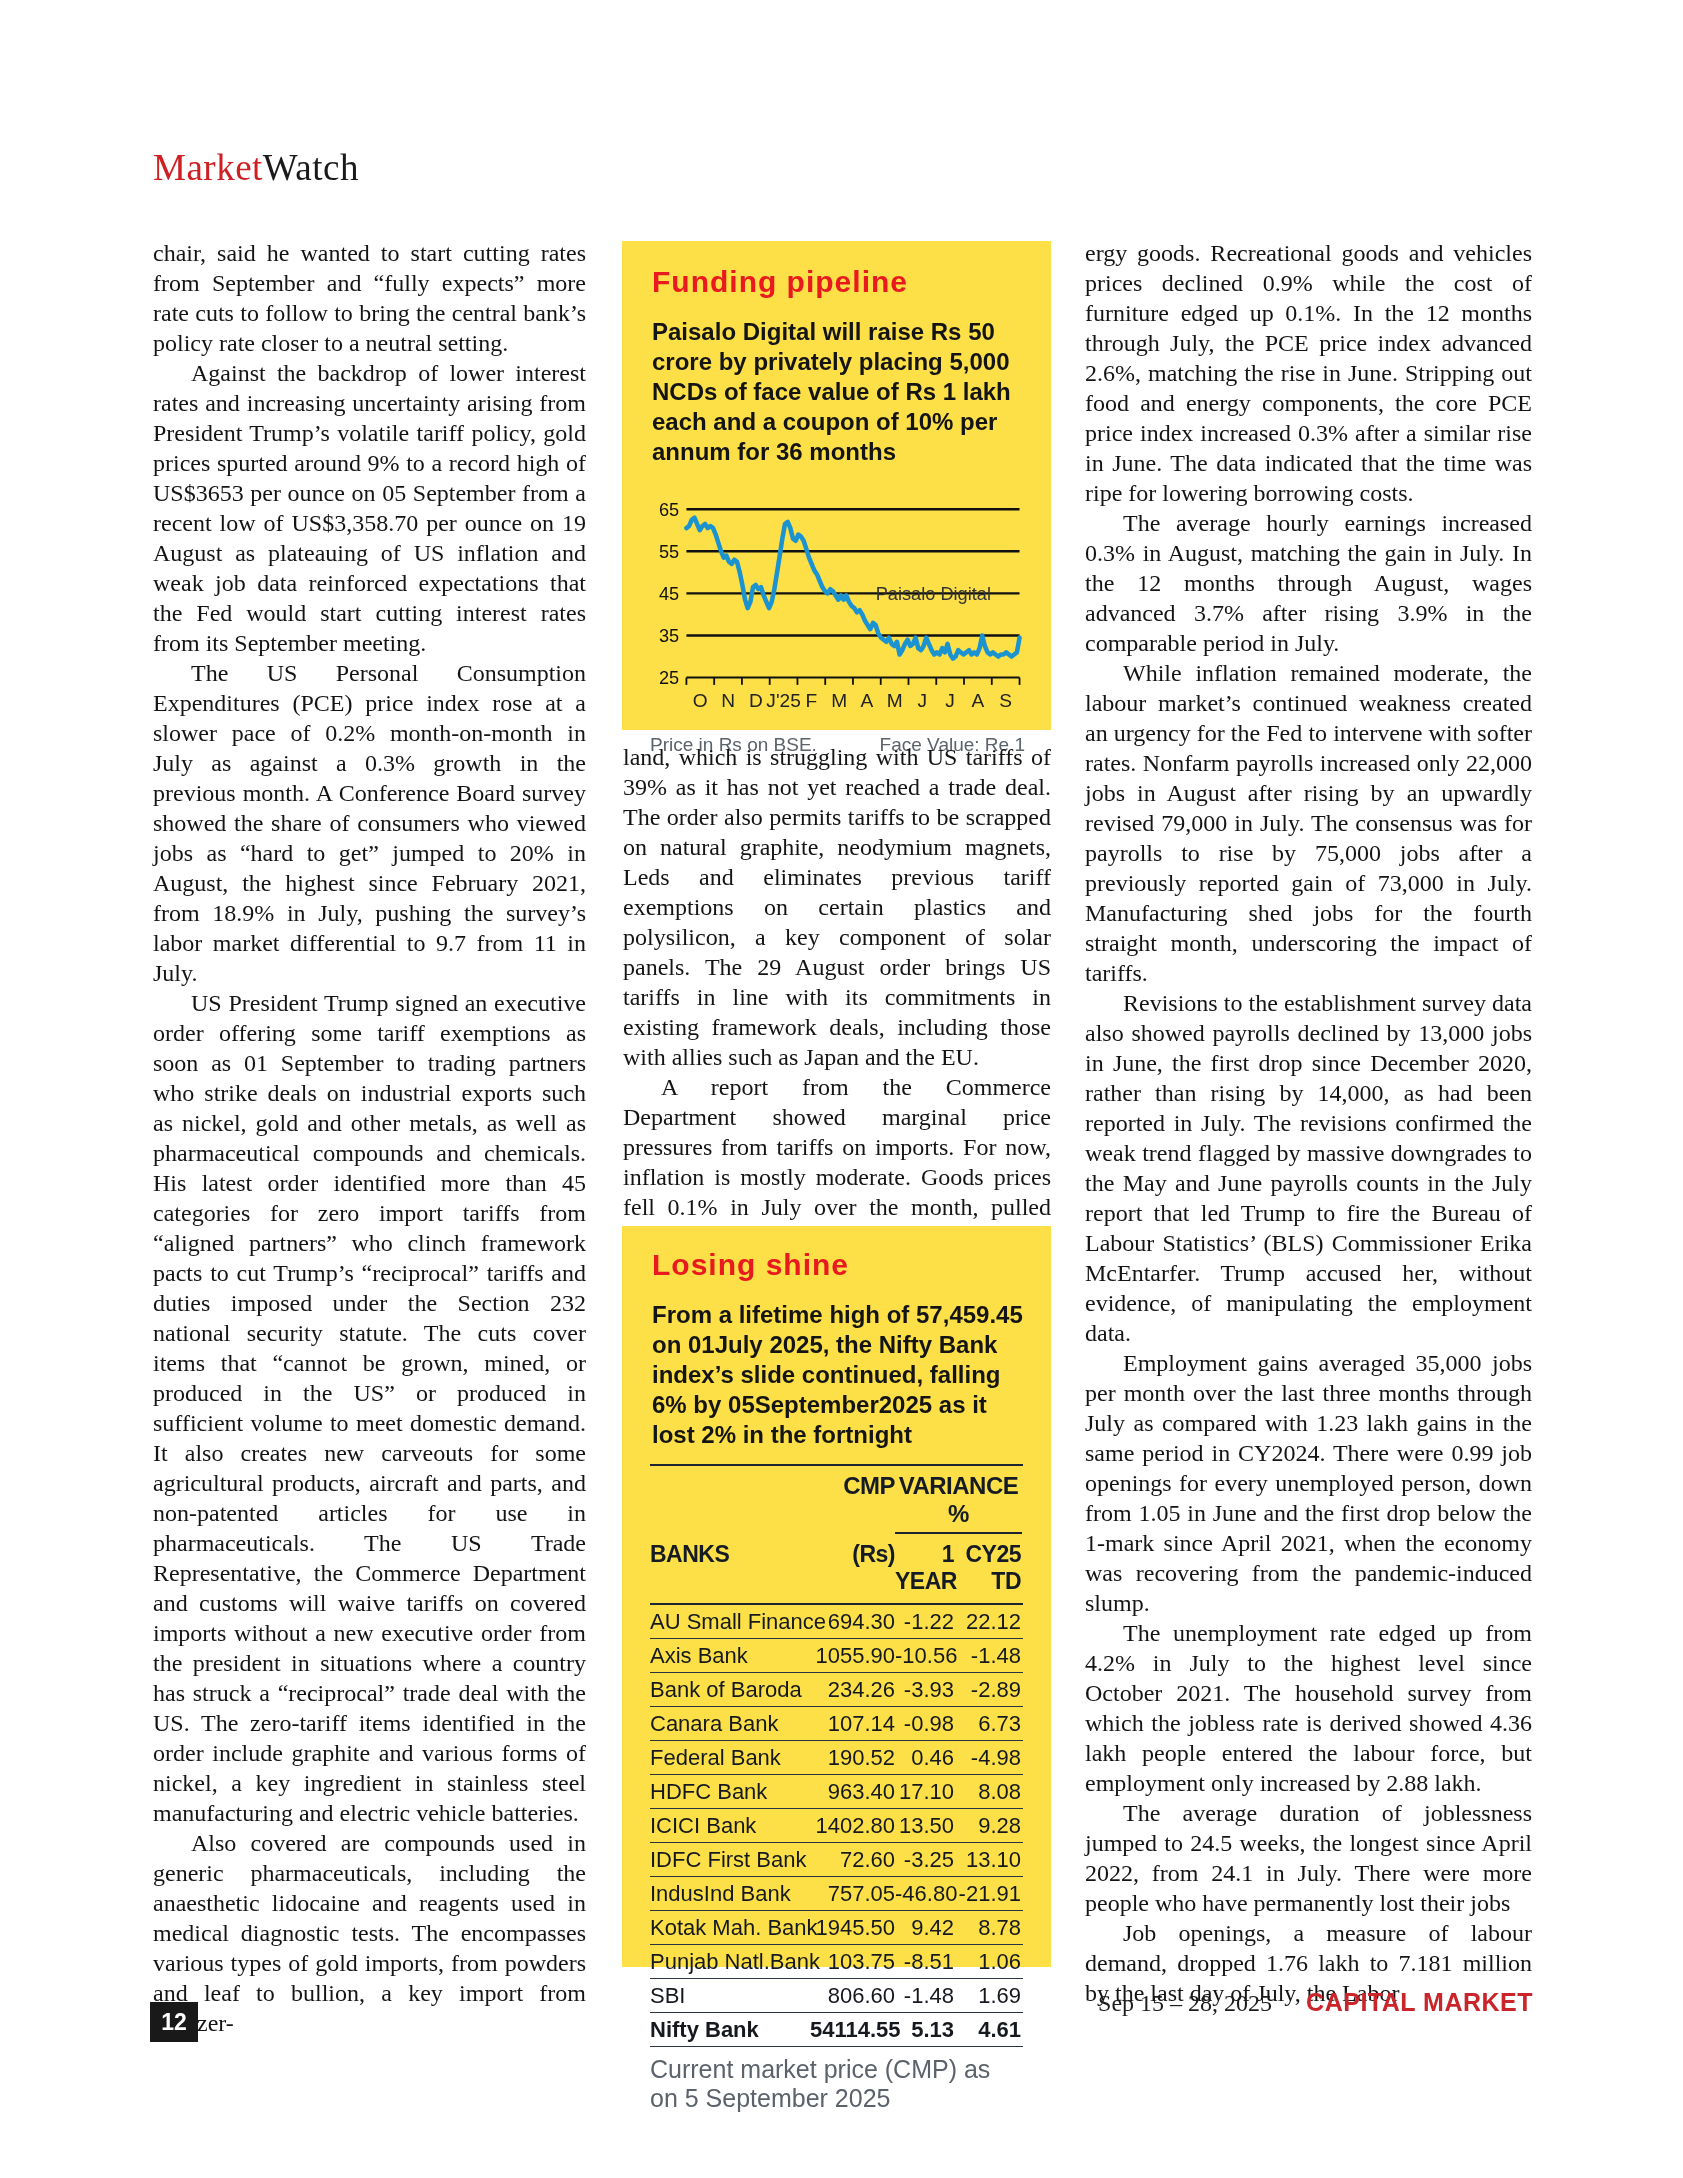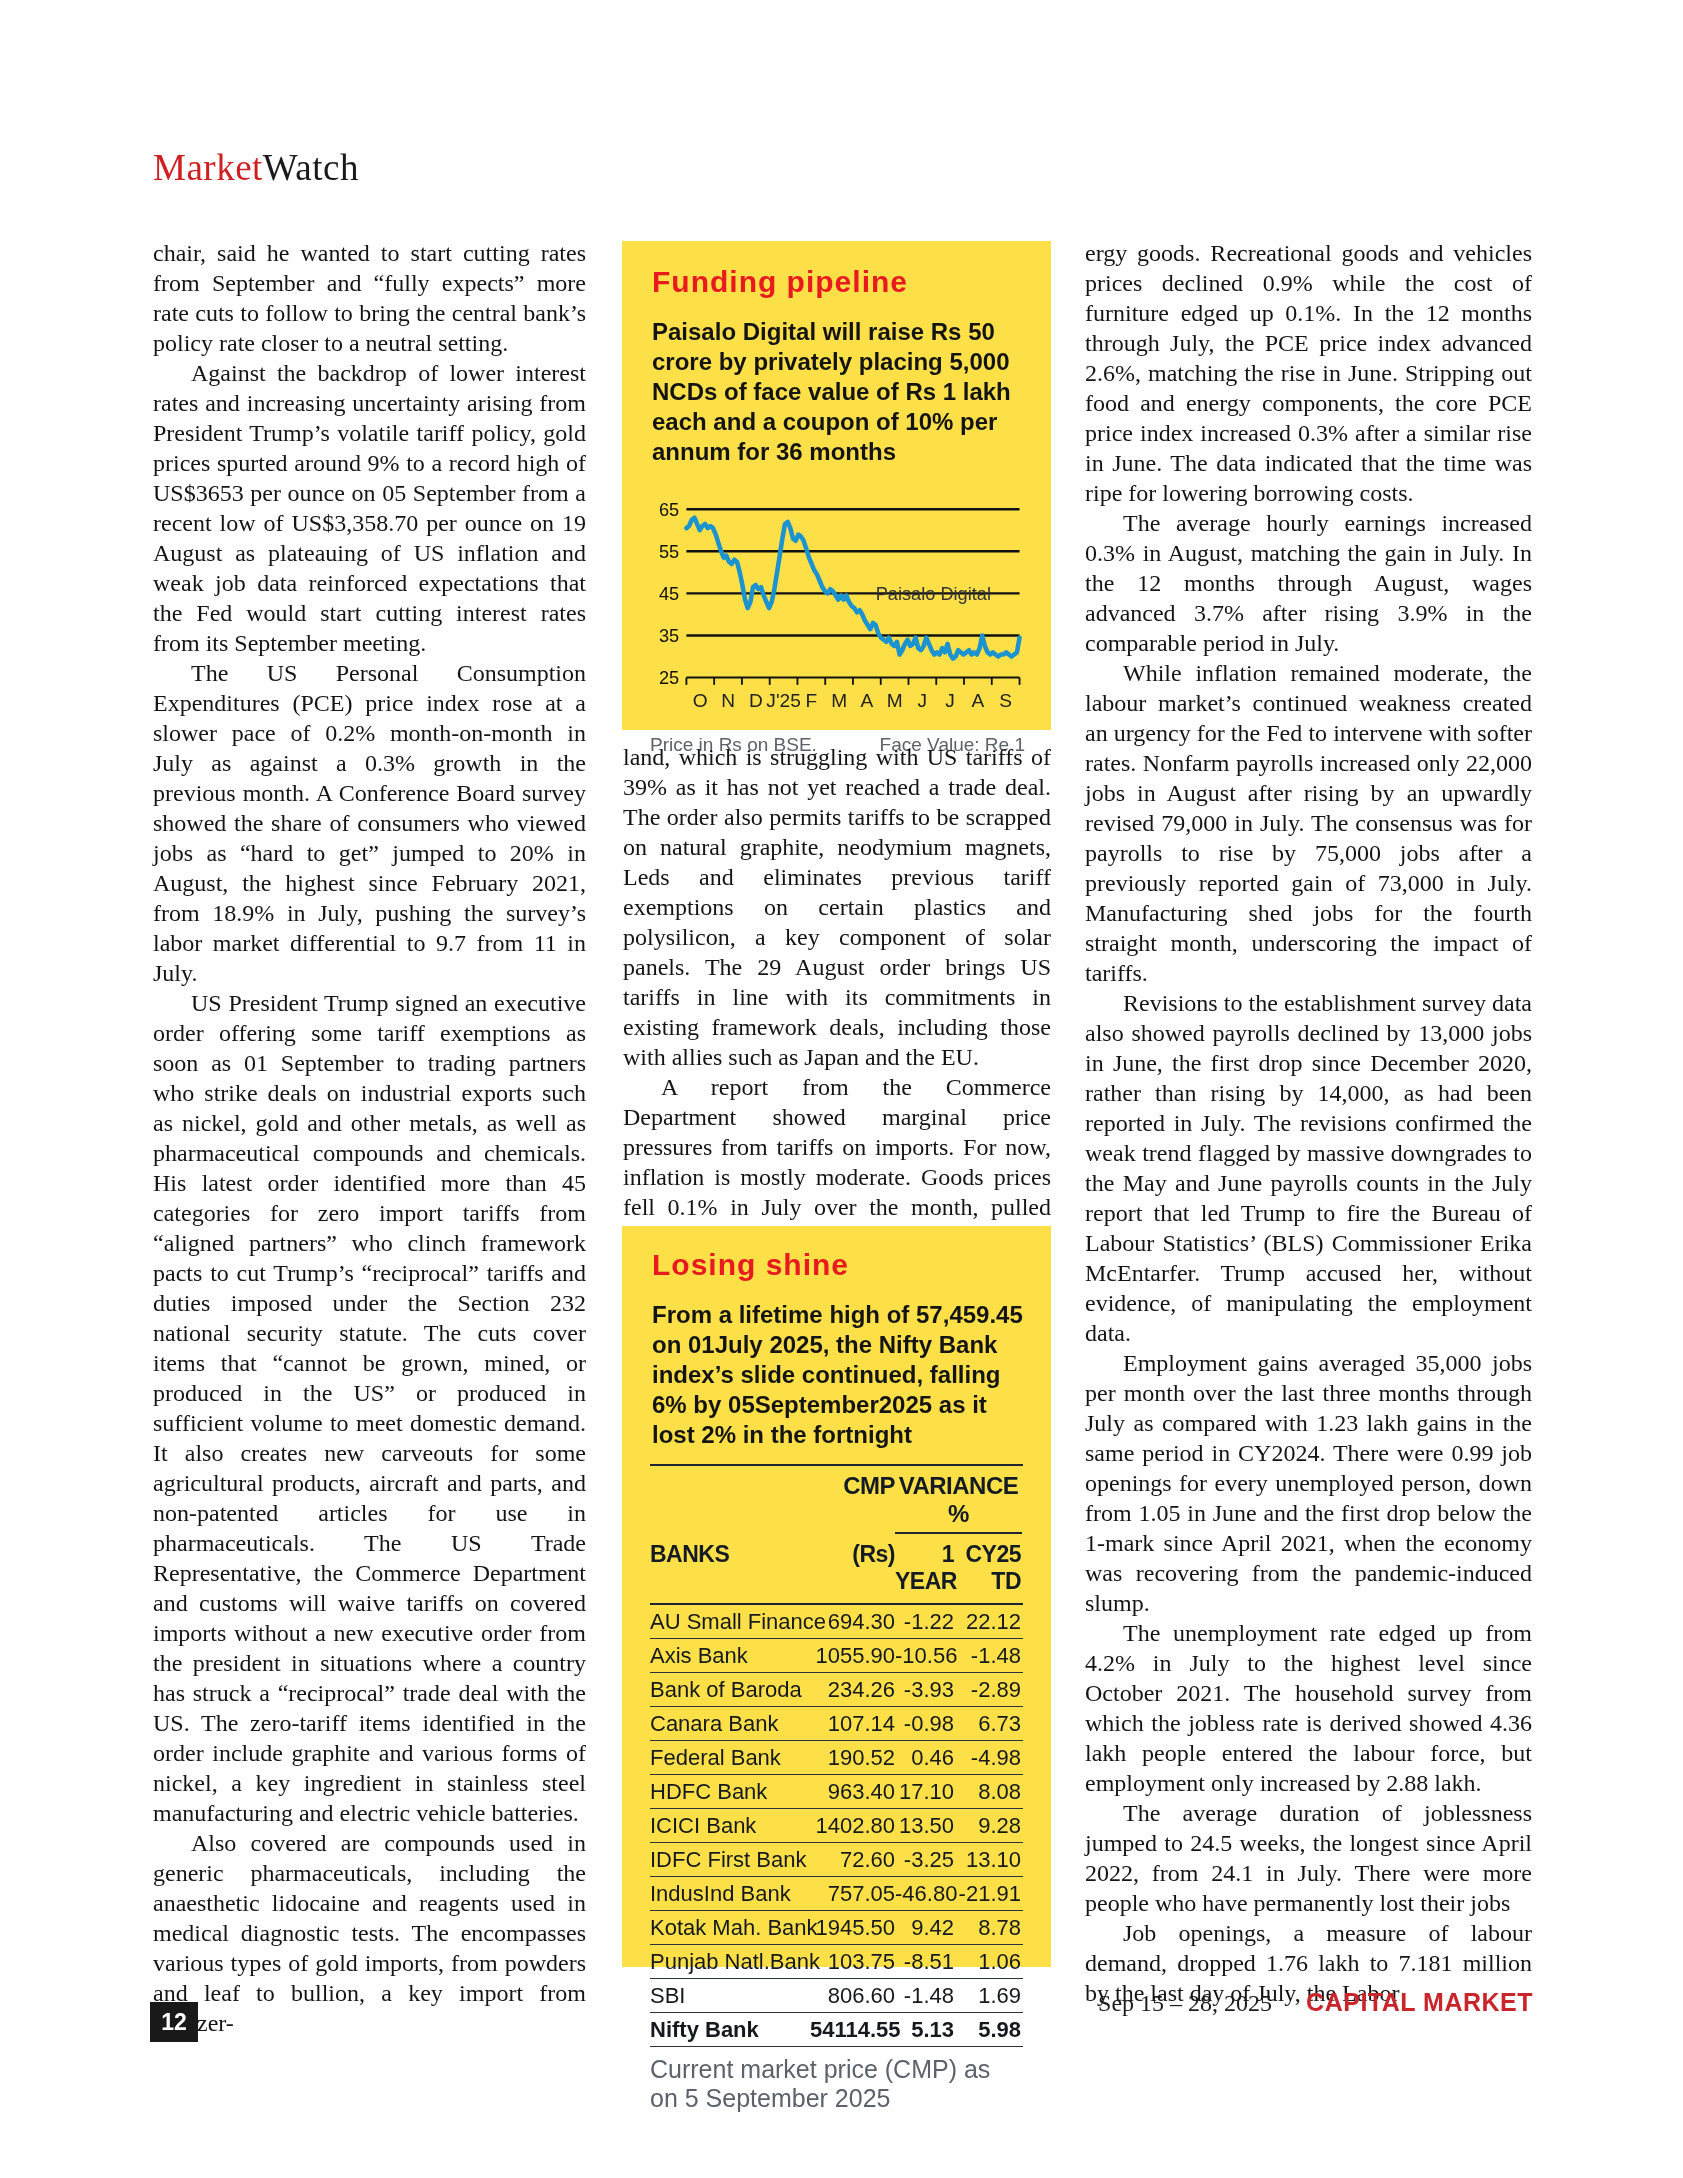--- a/index.html
+++ b/index.html
@@ -219,21 +219,21 @@
           <div class="trow">
             <div class="tc c0">SBI</div>
             <div class="tc c1">806.60</div>
             <div class="tc c2">-1.48</div>
             <div class="tc c3">1.69</div>
           </div>
           <div class="trow total">
             <div class="tc c0">Nifty Bank</div>
             <div class="tc c1">54114.55</div>
             <div class="tc c2">5.13</div>
-            <div class="tc c3">5.98</div>
+            <div class="tc c3">4.61</div>
           </div>
         </div>
       <div class="tfoot">Current market price (CMP) as on 5 September 2025</div>
     </div>
   </div>
 
   <div class="col col-right">
     <p>ergy goods. Recreational goods and vehicles prices declined 0.9% while the cost of furniture edged up 0.1%.  In the 12 months through July, the PCE price index advanced 2.6%, matching the rise in June. Stripping out food and energy components, the core PCE price index increased 0.3% after a similar rise in June.  The data indicated that the time was ripe for lowering borrowing costs.</p>
     <p class="ind">The average hourly earnings increased 0.3% in August, matching the gain in July. In the 12 months through August, wages advanced 3.7% after rising 3.9% in the comparable period in July.</p>
     <p class="ind">While inflation remained moderate, the labour market’s continued weakness created an urgency for the Fed to intervene with softer rates. Nonfarm payrolls increased only 22,000 jobs in August after rising by an upwardly revised 79,000 in July. The consensus was for payrolls to rise by 75,000 jobs after a previously reported gain of 73,000 in July. Manufacturing shed jobs for the fourth straight month, underscoring the impact of tariffs.</p>

